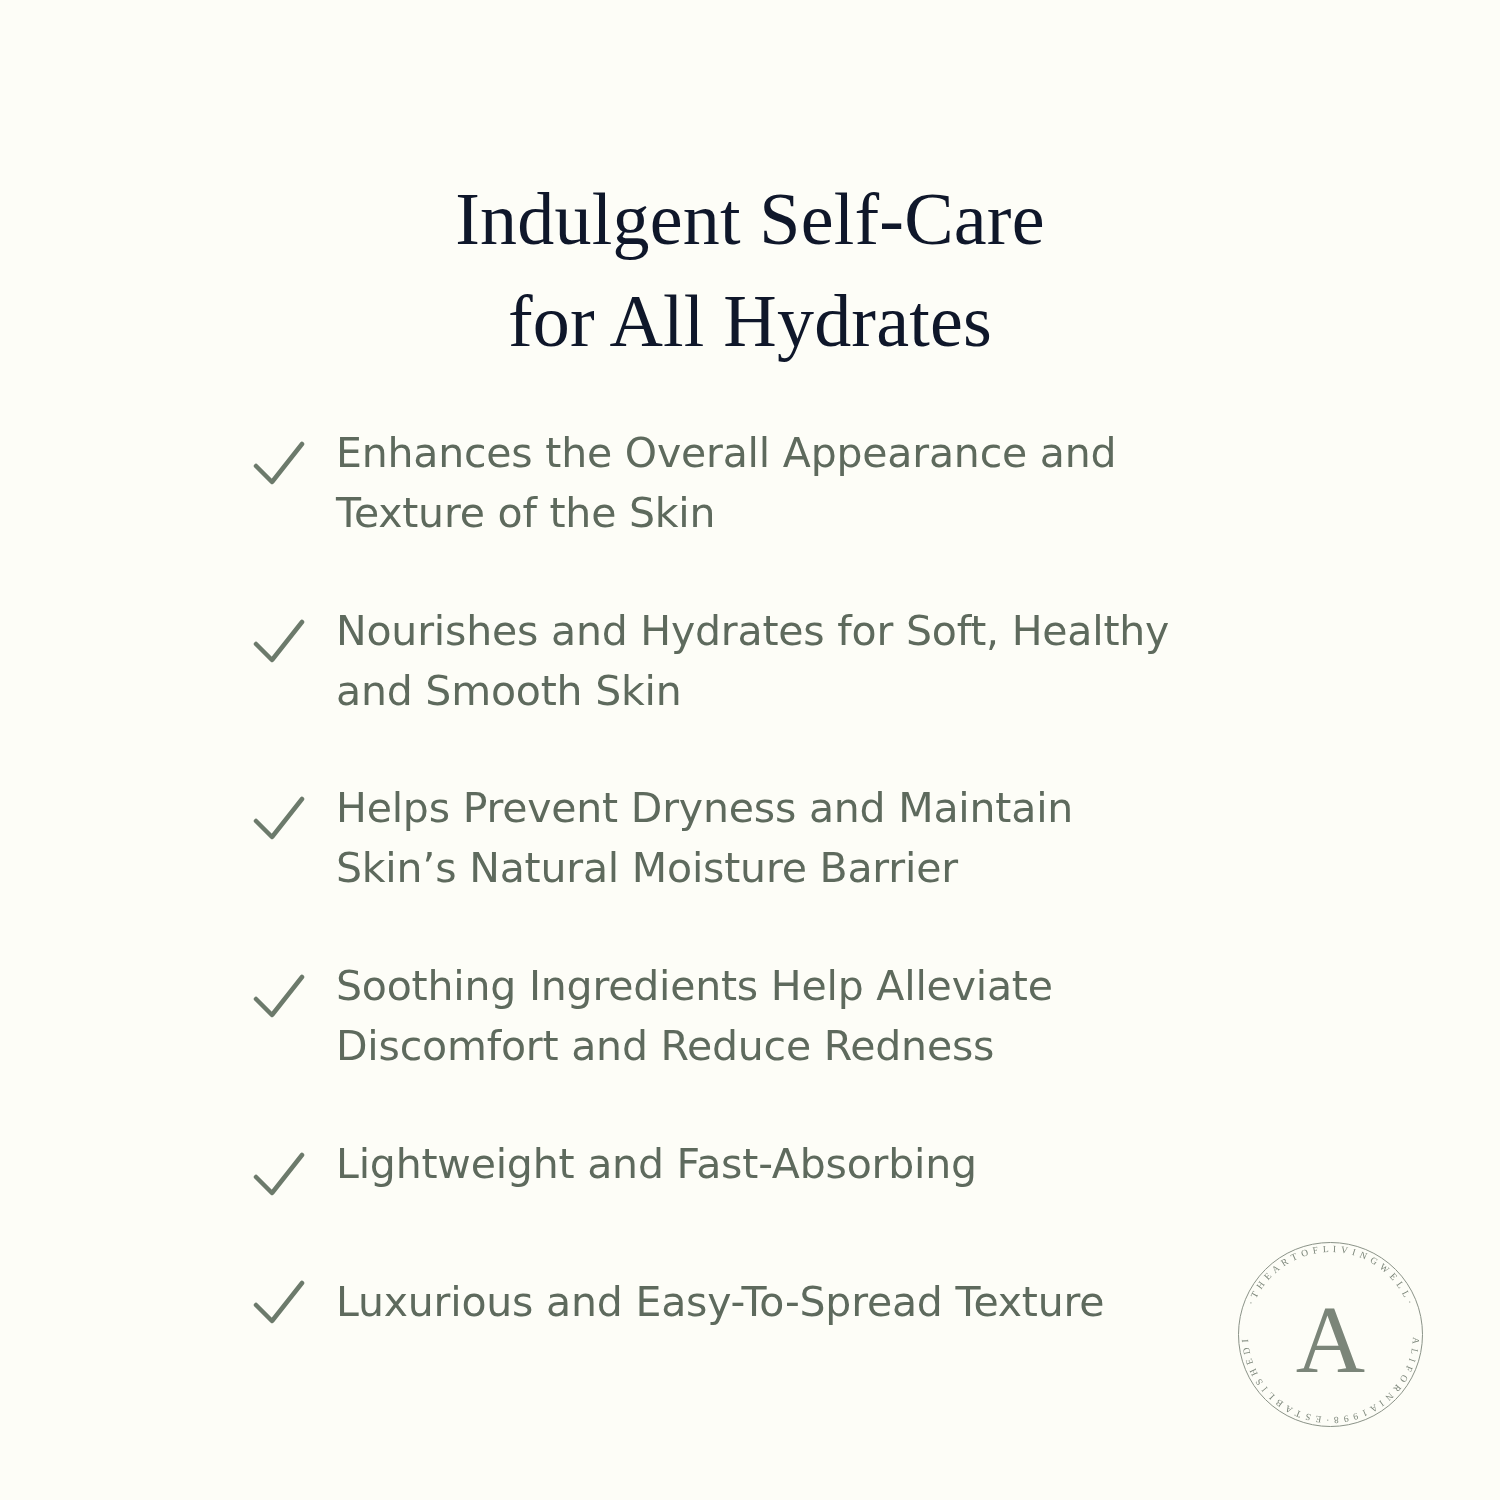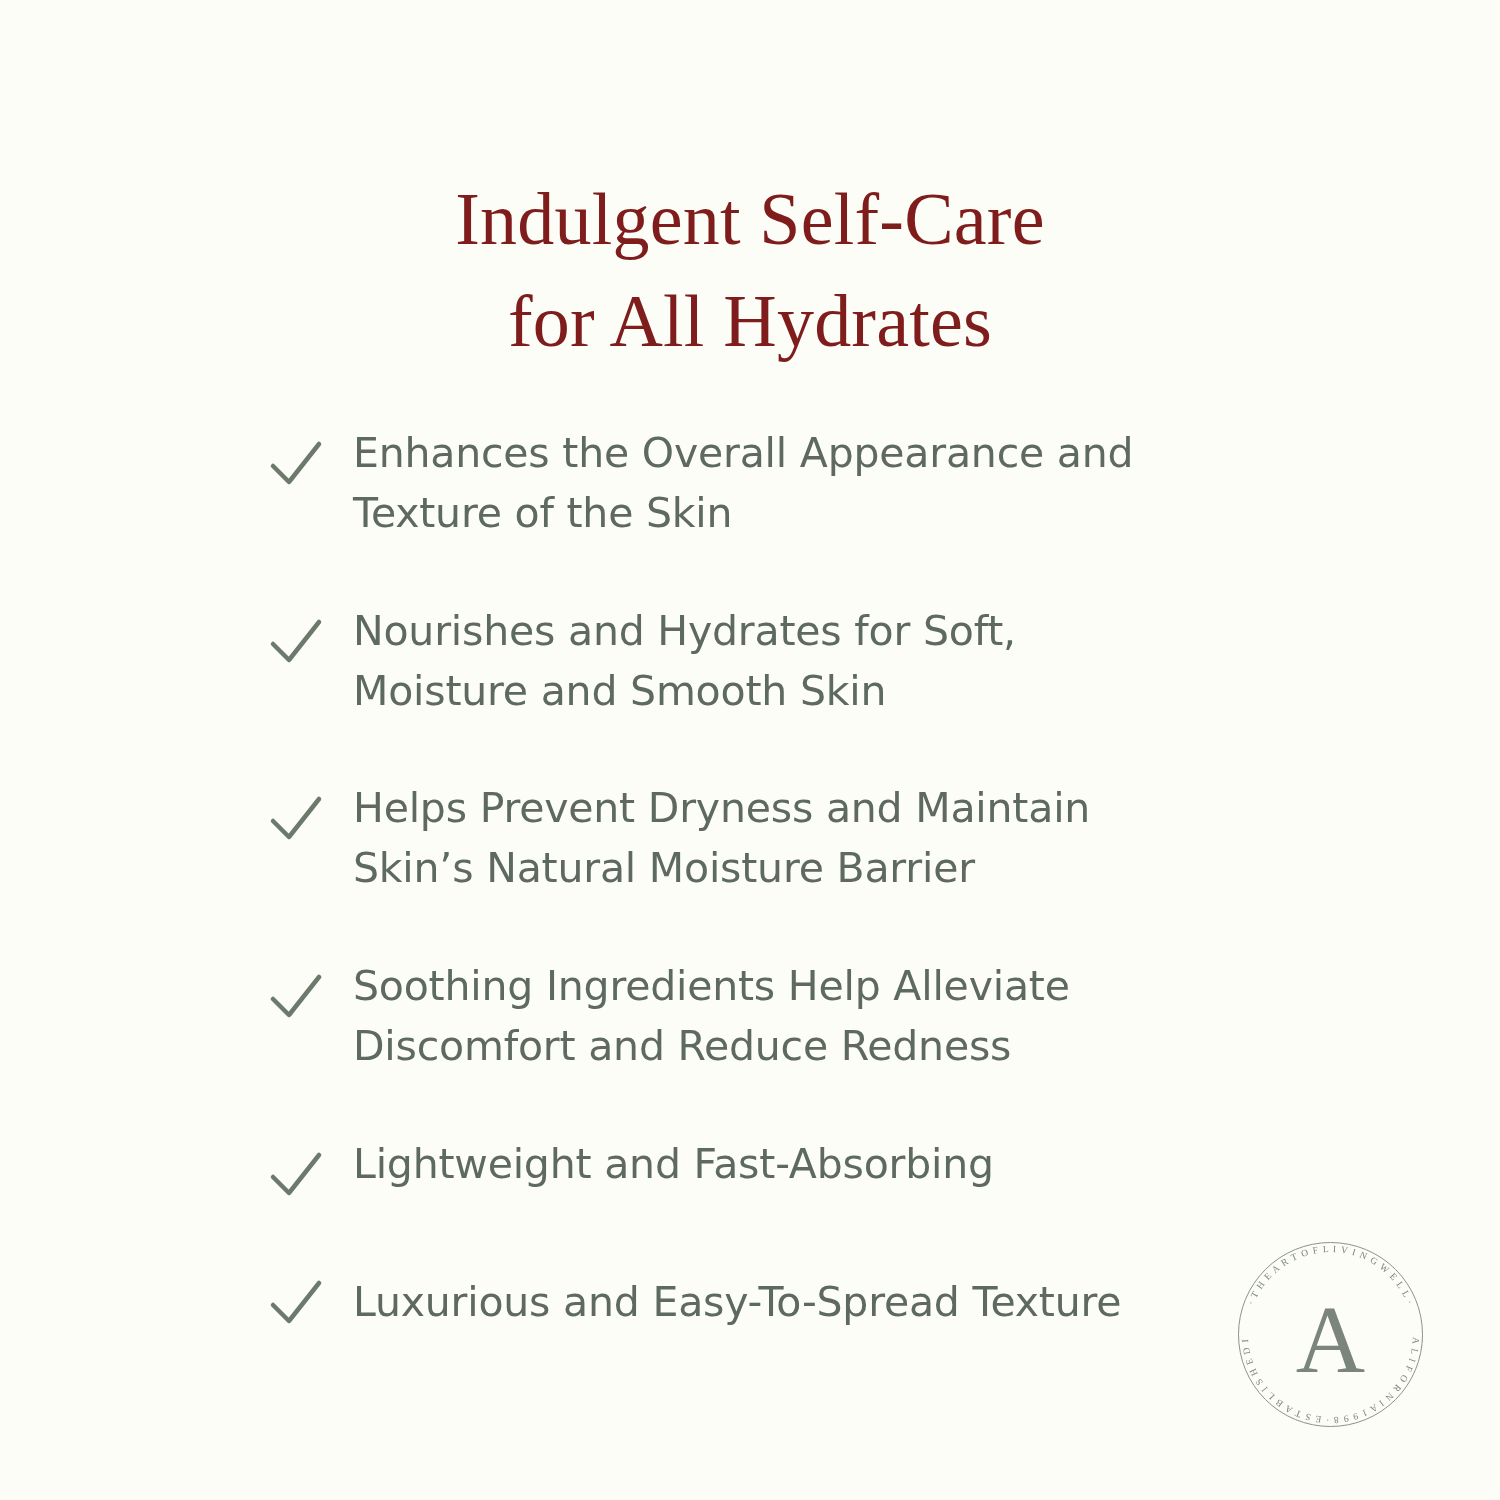--- a/index.html
+++ b/index.html
@@ -21,37 +21,37 @@
     box-sizing: border-box;
   }
 
   
   .headline {
     margin: 0;
     padding-top: 168px;
     text-align: center;
     font-family: "Liberation Serif", serif;
     font-weight: 400;
-    color: #7f1d1d;
+    color: #0f172a;
     font-size: 74px;
     line-height: 1.38;
     letter-spacing: 0.2px;
   }
   .headline .line {
     display: block;
   }
 
   
   .benefits {
     margin: 0;
     padding: 0;
     list-style: none;
     position: absolute;
     top: 424px;
-    left: 267px;
+    left: 250px;
     width: 960px;
   }
   .benefit {
     display: flex;
     align-items: flex-start;
     margin-bottom: 58px;
   }
   .benefit:last-child {
     margin-bottom: 0;
     align-items: flex-end;
@@ -113,21 +113,21 @@
       </span>
       <span class="benefit-text">Enhances the Overall Appearance and Texture of the Skin</span>
     </li>
 
     <li class="benefit">
       <span class="check">
         <svg viewBox="0 0 58 58" aria-hidden="true">
           <path d="M6 30 L22 46 L52 8" fill="none" stroke="currentColor" stroke-width="4.5" stroke-linecap="round" stroke-linejoin="round"></path>
         </svg>
       </span>
-      <span class="benefit-text">Nourishes and Hydrates for Soft, Moisture and Smooth Skin</span>
+      <span class="benefit-text">Nourishes and Hydrates for Soft, Healthy and Smooth Skin</span>
     </li>
 
     <li class="benefit">
       <span class="check">
         <svg viewBox="0 0 58 58" aria-hidden="true">
           <path d="M6 30 L22 46 L52 8" fill="none" stroke="currentColor" stroke-width="4.5" stroke-linecap="round" stroke-linejoin="round"></path>
         </svg>
       </span>
       <span class="benefit-text">Helps Prevent Dryness and Maintain Skin’s Natural Moisture Barrier</span>
     </li>

